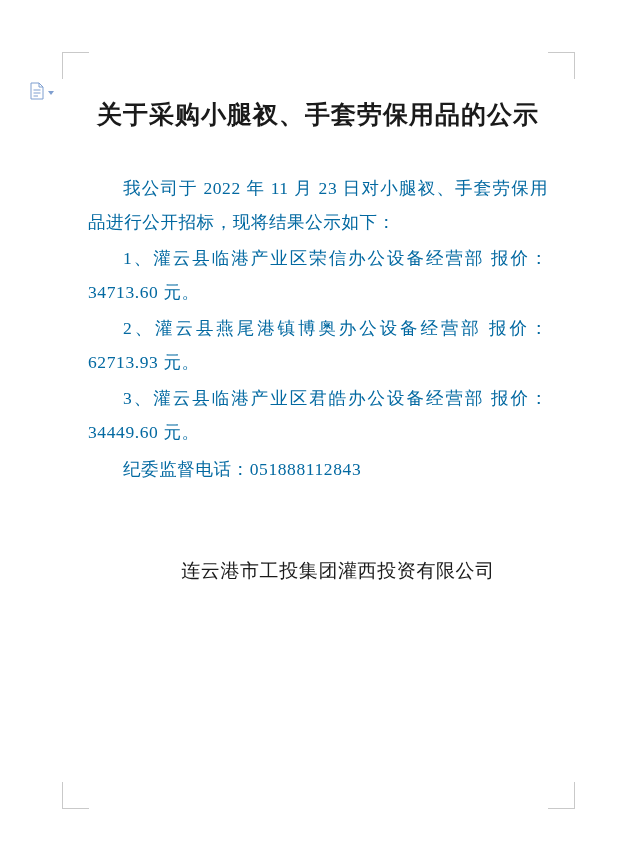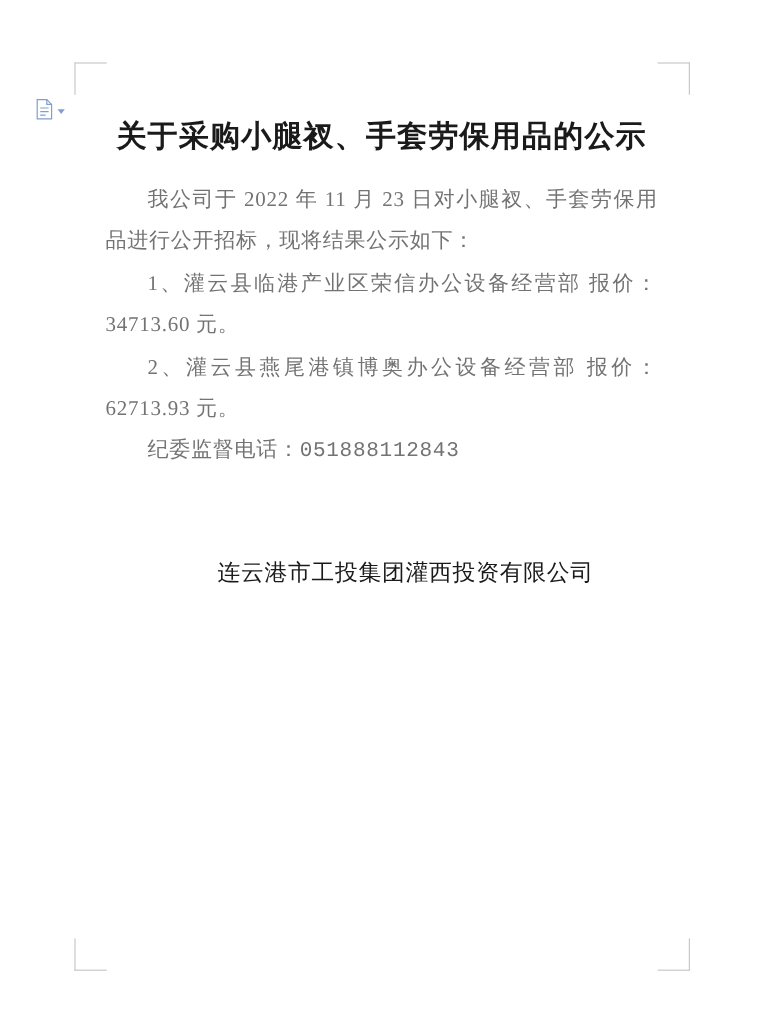--- a/index.html
+++ b/index.html
@@ -72,37 +72,36 @@
   }
 
   .doc-title {
     font-family: "Liberation Serif", "DejaVu Serif", serif;
     font-size: 25px;
     font-weight: bold;
     color: #1a1a1a;
     text-align: center;
     letter-spacing: 1px;
     line-height: 1.5;
-    margin: 0 0 15px 0;
+    margin: 0 0 37px 0;
     white-space: nowrap;
   }
 
   .para {
     font-size: 17.5px;
-    color: #737373;
+    color: #0369a1;
     line-height: 1.95;
     margin: 0 0 2px 0;
     text-indent: 2em;
     text-align: justify;
     letter-spacing: 0.6px;
   }
 
   .para-tight {
     margin-bottom: 0;
-    font-family: Liberation Mono, monospace;
   }
 
   .sig-block {
     margin-top: 66px;
     text-align: center;
     padding-left: 40px;
   }
   .sig-line {
     font-size: 19px;
     color: #1a1a1a;
@@ -133,20 +132,21 @@
     <span class="caret"></span>
   </div>
 
   <div class="doc-body">
 
     <h1 class="doc-title">关于采购小腿衩、手套劳保用品的公示</h1>
 
     <p class="para">我公司于 2022 年 11 月 23 日对小腿衩、手套劳保用品进行公开招标，现将结果公示如下：</p>
     <p class="para">1、灌云县临港产业区荣信办公设备经营部  报价：34713.60 元。</p>
     <p class="para">2、灌云县燕尾港镇博奥办公设备经营部  报价：62713.93 元。</p>
+    <p class="para">3、灌云县临港产业区君皓办公设备经营部  报价：34449.60 元。</p>
     <p class="para para-tight">纪委监督电话：051888112843</p>
 
     <div class="sig-block">
       <div class="sig-line">连云港市工投集团灌西投资有限公司</div>
     </div>
 
   </div>
 </div>
 
 </body></html>

